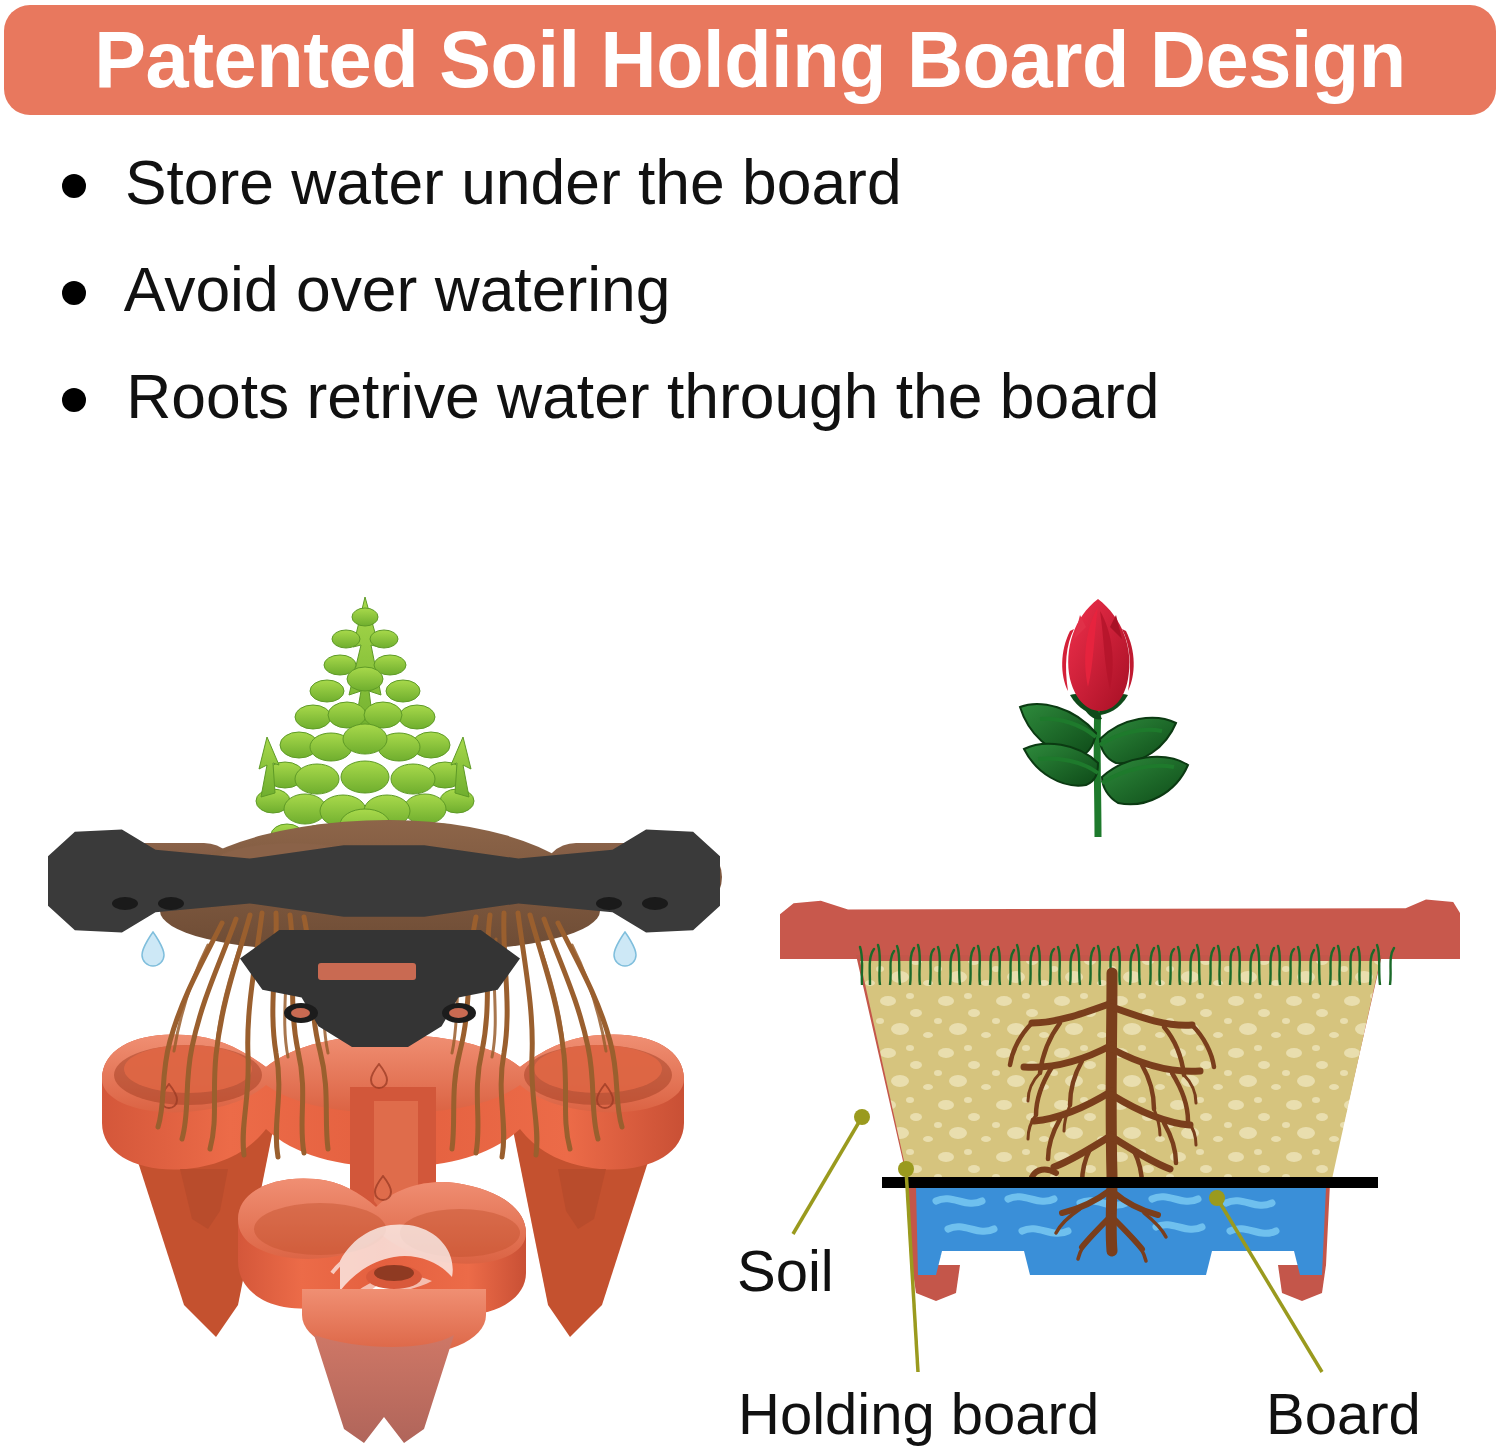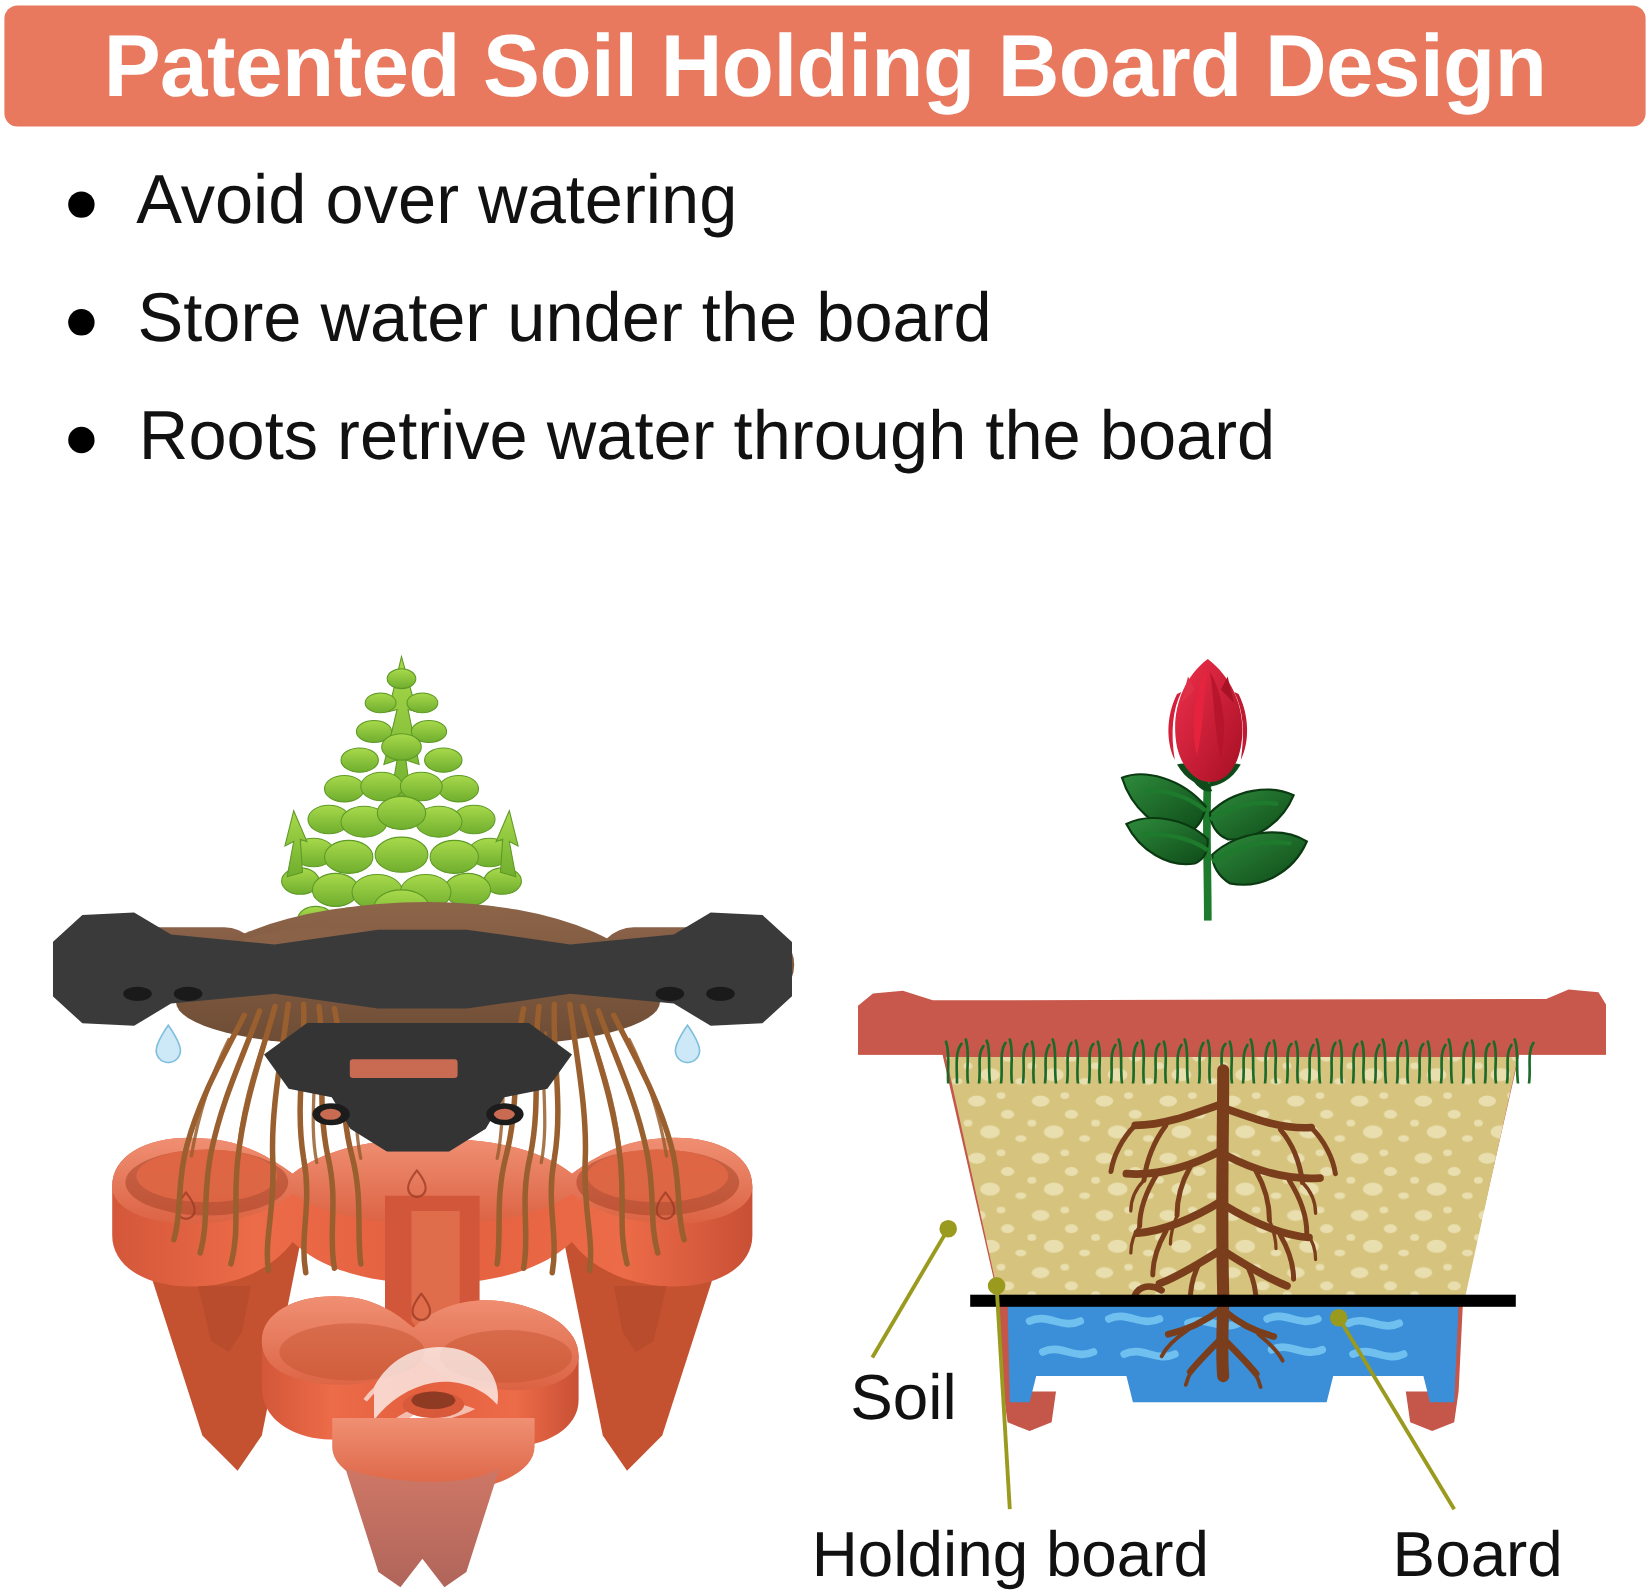--- a/index.html
+++ b/index.html
@@ -5,21 +5,21 @@
   html,body{margin:0;padding:0;background:#fff;}
   body{
     width:1500px;height:1447px;position:relative;overflow:hidden;
     font-family:"Liberation Sans","DejaVu Sans",sans-serif;
     -webkit-font-smoothing:antialiased;
   }
 
   
   .banner{
     position:absolute;left:4px;top:5px;width:1492px;height:110px;
-    background:#E8785E;border-radius:12px;box-sizing:border-box;
+    background:#E8785E;border-radius:26px;box-sizing:border-box;
     display:flex;align-items:center;justify-content:center;
   }
   .banner-title{
     color:#FFFFFF;font-size:80px;font-weight:bold;letter-spacing:-0.5px;
     line-height:1;white-space:nowrap;transform:scaleX(0.97);
   }
 
   
   .bullets{position:absolute;left:0;top:150px;width:1500px;}
   .bullet-row{display:flex;align-items:flex-start;height:107px;}
@@ -127,39 +127,39 @@
   .pot-lower{position:absolute;left:0;top:0;width:700px;height:872px;z-index:1;}
   .roots-r{position:absolute;left:0;top:0;width:700px;height:872px;z-index:5;}
 
   
   .leaders{position:absolute;left:0;top:0;width:1500px;height:1447px;
            pointer-events:none;z-index:20;}
   .lbl{
     position:absolute;font-size:58px;color:#111;white-space:nowrap;z-index:21;
     line-height:1;
   }
-  .lbl-soil{left:737px;top:1242px;margin-left:36px;}
+  .lbl-soil{left:737px;top:1242px;}
   .lbl-board{left:738px;top:1385px;}
   .lbl-water{left:1266px;top:1385px;}
 </style>
 </head>
 <body>
 
 <div class="banner">
   <div class="banner-title">Patented Soil Holding Board Design</div>
 </div>
 
 <div class="bullets">
   <div class="bullet-row">
     <span class="bullet-dot"></span>
-    <span class="bullet-text">Avoid over watering</span>
+    <span class="bullet-text">Store water under the board</span>
   </div>
   <div class="bullet-row">
     <span class="bullet-dot"></span>
-    <span class="bullet-text">Store water under the board</span>
+    <span class="bullet-text">Avoid over watering</span>
   </div>
   <div class="bullet-row">
     <span class="bullet-dot"></span>
     <span class="bullet-text">Roots retrive water through the board</span>
   </div>
 </div>
 
 <div class="figures">
 
   <div class="left-fig">

